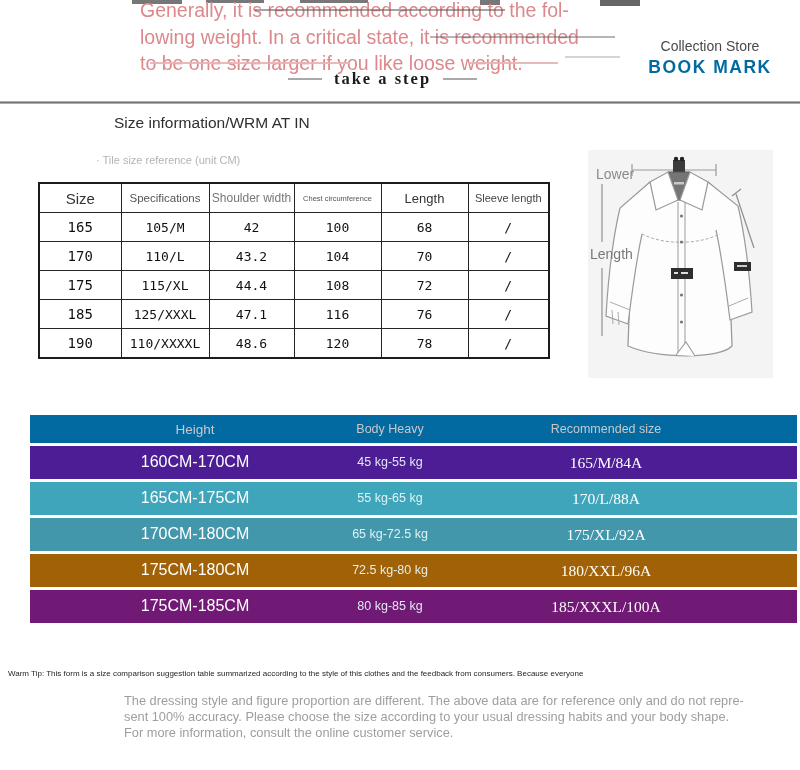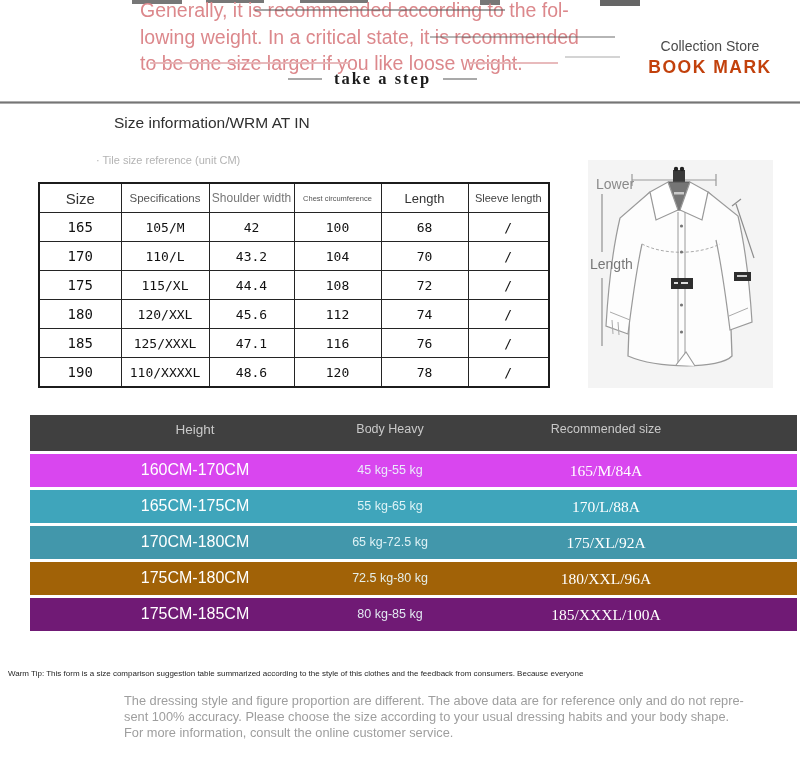--- a/index.html
+++ b/index.html
@@ -18,21 +18,21 @@
   
   .tagline-row{position:absolute;left:255px;top:68px;width:255px;height:22px;
                display:flex;align-items:center;justify-content:center;}
   .dash{width:34px;height:2px;background:#a9a9a9;margin:0 12px;}
   .tagline{font-family:Liberation Serif, serif;font-weight:700;font-size:16.5px;
            color:#1b1b1b;letter-spacing:2px;white-space:nowrap;}
 
   
   .store{position:absolute;left:630px;top:38px;width:160px;text-align:center;}
   .store-label{font-size:14px;color:#4a4a4a;}
-  .store-name{margin-top:3px;font-size:17.5px;font-weight:800;color:#c2410c;letter-spacing:1.5px;}
+  .store-name{margin-top:3px;font-size:17.5px;font-weight:800;color:#0369a1;letter-spacing:1.5px;}
 
   .divider{position:absolute;left:0;top:101px;width:800px;height:3px;
            background:linear-gradient(#c9c9c9,#757575,#c9c9c9);}
 
   .section-title{position:absolute;left:114px;top:114px;font-size:15.5px;color:#2f2f2f;}
   .section-sub{position:absolute;left:96px;top:154px;font-size:11px;color:#b3b3b3;}
 
   
   table.size-table{position:absolute;left:38px;top:182px;width:510px;border-collapse:collapse;
                    border:2px solid #1c1c1c;table-layout:fixed;background:#fff;padding-left:36px;}
@@ -42,28 +42,28 @@
   table.size-table th:nth-child(1){font-size:15px;color:#333;}
   table.size-table th:nth-child(2){font-size:11.5px;color:#555;}
   table.size-table th:nth-child(3){font-size:12px;color:#777;}
   table.size-table th:nth-child(4){font-size:7.5px;color:#555;}
   table.size-table th:nth-child(5){font-size:13px;color:#333;}
   table.size-table th:nth-child(6){font-size:11px;color:#444;margin-left:36px;}
   table.size-table td{font-family:"DejaVu Sans Mono",monospace;font-size:13px;color:#111;}
   table.size-table td:first-child{font-size:14px;}
 
   
-  .shirt-panel{position:absolute;left:588px;top:160px;width:185px;height:228px;background:#f4f4f4;}
+  .shirt-panel{position:absolute;left:588px;top:150px;width:185px;height:228px;background:#f4f4f4;}
   .shirt-label{position:absolute;color:#8a8a8a;font-size:14px;}
   .lbl-lower{left:8px;top:16px;}
   .lbl-length{left:2px;top:96px;color:#777;}
 
   
   .fit-table{position:absolute;left:30px;top:415px;width:767px;}
-  .fit-header{position:relative;height:36px;background:#404040;}
+  .fit-header{position:relative;height:28px;background:#0369a1;}
   .fit-header span{position:absolute;top:7px;transform:translateX(-50%);color:#c9c9c9;white-space:nowrap;}
   .fh1{left:165px;font-size:13.5px;}
   .fh2{left:360px;font-size:12.5px;}
   .fh3{left:576px;font-size:12.5px;}
   .fit-row{position:relative;height:33px;margin-top:3px;}
   .fc{position:absolute;transform:translateX(-50%);color:#ffffff;white-space:nowrap;}
   .fc.c1{left:165px;top:7px;font-size:16px;}
   .fc.c2{left:360px;top:9px;font-size:12.5px;color:rgba(235,250,252,.92);}
   .fc.c3{left:576px;top:8px;font-size:15.5px;font-family:"Liberation Serif",serif;}
 
@@ -148,28 +148,20 @@
         </tr>
         <tr>
           <td>175</td>
           <td>115/XL</td>
           <td>44.4</td>
           <td>108</td>
           <td>72</td>
           <td>/</td>
         </tr>
         <tr>
-          <td>180</td>
-          <td>120/XXL</td>
-          <td>45.6</td>
-          <td>112</td>
-          <td>74</td>
-          <td>/</td>
-        </tr>
-        <tr>
           <td>185</td>
           <td>125/XXXL</td>
           <td>47.1</td>
           <td>116</td>
           <td>76</td>
           <td>/</td>
         </tr>
         <tr>
           <td>190</td>
           <td>110/XXXXL</td>
@@ -224,21 +216,21 @@
     <span class="shirt-label lbl-length">Length</span>
   </div>
 
   <div class="fit-table">
     <div class="fit-header">
       <span class="fh1">Height</span>
       <span class="fh2">Body Heavy</span>
       <span class="fh3">Recommended size</span>
     </div>
     <div>
-        <div class="fit-row" style="background: #d946ef;">
+        <div class="fit-row" style="background: #4c1d95;">
           <span class="fc c1">160CM-170CM</span>
           <span class="fc c2">45 kg-55 kg</span>
           <span class="fc c3">165/M/84A</span>
         </div>
         <div class="fit-row" style="background: rgb(63, 165, 187);">
           <span class="fc c1">165CM-175CM</span>
           <span class="fc c2">55 kg-65 kg</span>
           <span class="fc c3">170/L/88A</span>
         </div>
         <div class="fit-row" style="background: rgb(66, 151, 171);">

